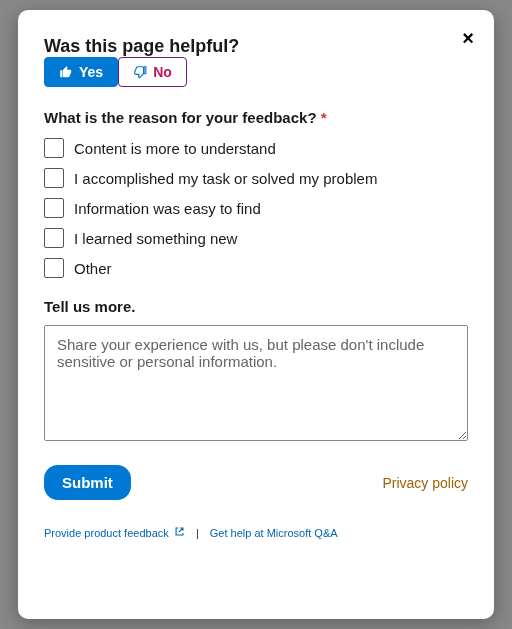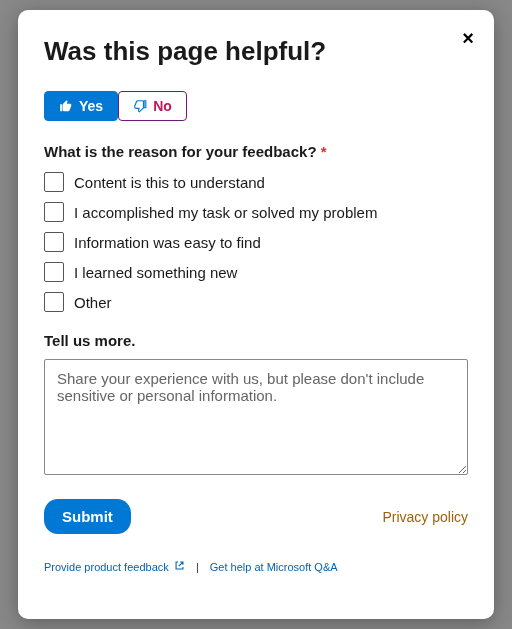--- a/index.html
+++ b/index.html
@@ -40,24 +40,23 @@
       right: 20px;
       background: none;
       border: none;
       font-size: 20px;
       font-weight: bold;
       cursor: pointer;
       color: #000;
       line-height: 1;
     }
     .modal-title {
-      font-size: 26px;
-      font-weight: 600;
-      color: #1a1a1a;
-      margin-bottom: 24px;
+      font-size: 18px;
+      font-weight: 600;
+      color: #1a1a1a;
       margin-top: 6px;
     }
     .vote-row {
       display: flex;
       margin-bottom: 22px;
     }
     .vote-btn {
       display: inline-flex;
       align-items: center;
       gap: 6px;
@@ -211,21 +210,21 @@
   </div>
 
   <div class="section-label">
     <span>What is the reason for your feedback?</span>
     <span class="required">*</span>
   </div>
 
   <div class="checkbox-list">
     <div class="checkbox-row">
       <button class="checkbox"></button>
-      <span class="checkbox-label">Content is this to understand</span>
+      <span class="checkbox-label">Content is more to understand</span>
     </div>
     <div class="checkbox-row">
       <button class="checkbox"></button>
       <span class="checkbox-label">I accomplished my task or solved my problem</span>
     </div>
     <div class="checkbox-row">
       <button class="checkbox"></button>
       <span class="checkbox-label">Information was easy to find</span>
     </div>
     <div class="checkbox-row">

